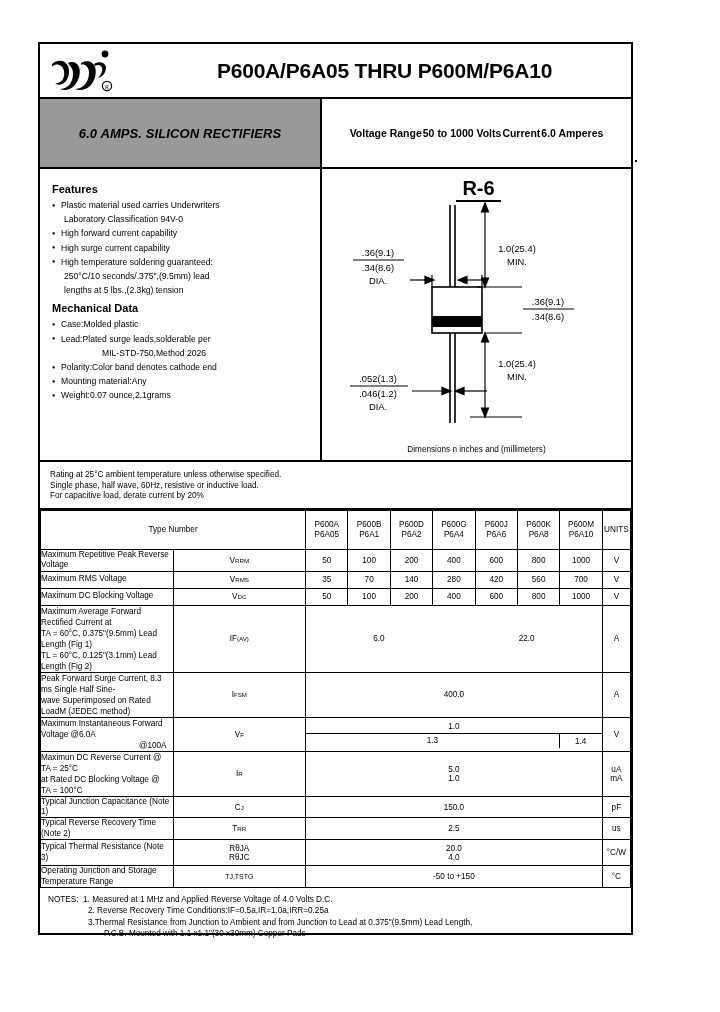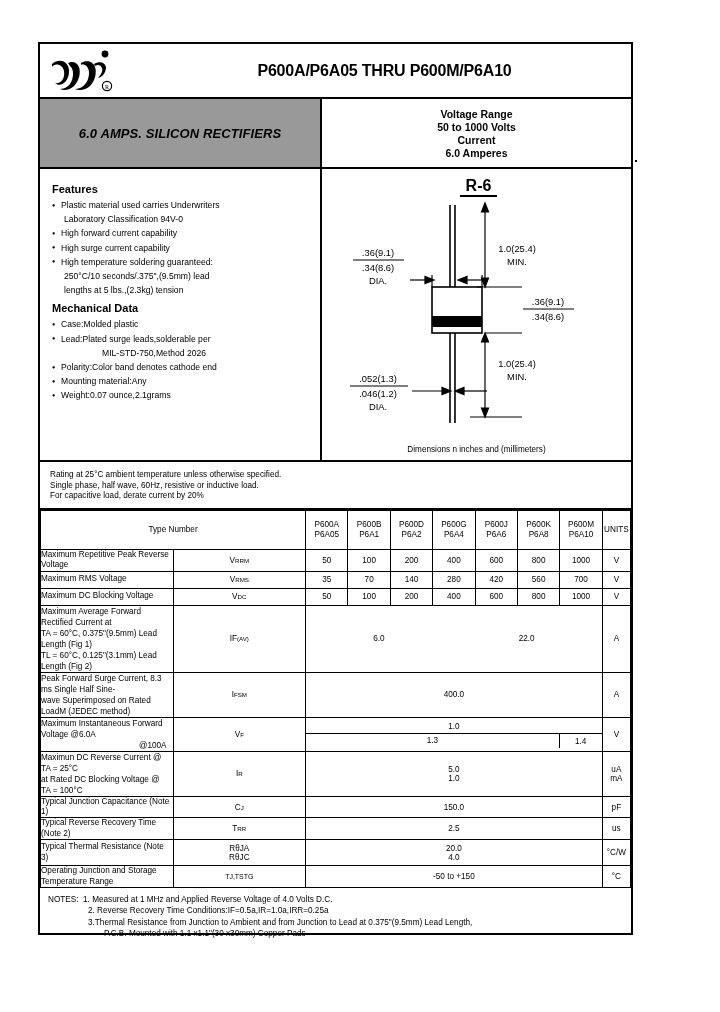--- a/index.html
+++ b/index.html
@@ -46,21 +46,21 @@
   .logo-mark {
     position: absolute;
     left: 8px;
     top: 6px;
     width: 84px;
     height: 44px;
   }
   .title-text {
     flex: 1;
     text-align: center;
-    font-size: 16px;
+    font-size: 21px;
     font-weight: bold;
     letter-spacing: -0.2px;
     padding-right: 2px;
     white-space: nowrap;
   }
 
   
   .banner-row {
     display: flex;
     height: 70px;
@@ -79,21 +79,20 @@
     font-style: italic;
   }
   .banner-gray span {
     font-size: 13px;
     font-weight: bold;
     letter-spacing: 0.1px;
   }
   .banner-volt {
     flex: 1;
     display: flex;
-    flex-direction: column;
     align-items: center;
     justify-content: center;
     gap: 1px;
   }
   .banner-volt div {
     font-size: 10.5px;
     font-weight: bold;
     line-height: 12px;
   }
 
@@ -143,21 +142,21 @@
   .draw-col {
     flex: 1;
     position: relative;
   }
   .pkg-title {
     position: absolute;
     left: 4px;
     right: 0;
     top: 8px;
     text-align: center;
-    font-size: 16px;
+    font-size: 20px;
     font-weight: bold;
   }
   .pkg-title span {
     border-bottom: 2px solid #000;
     padding: 0 6px 1px 6px;
   }
   .dim-note {
     position: absolute;
     left: 0;
     right: 0;

